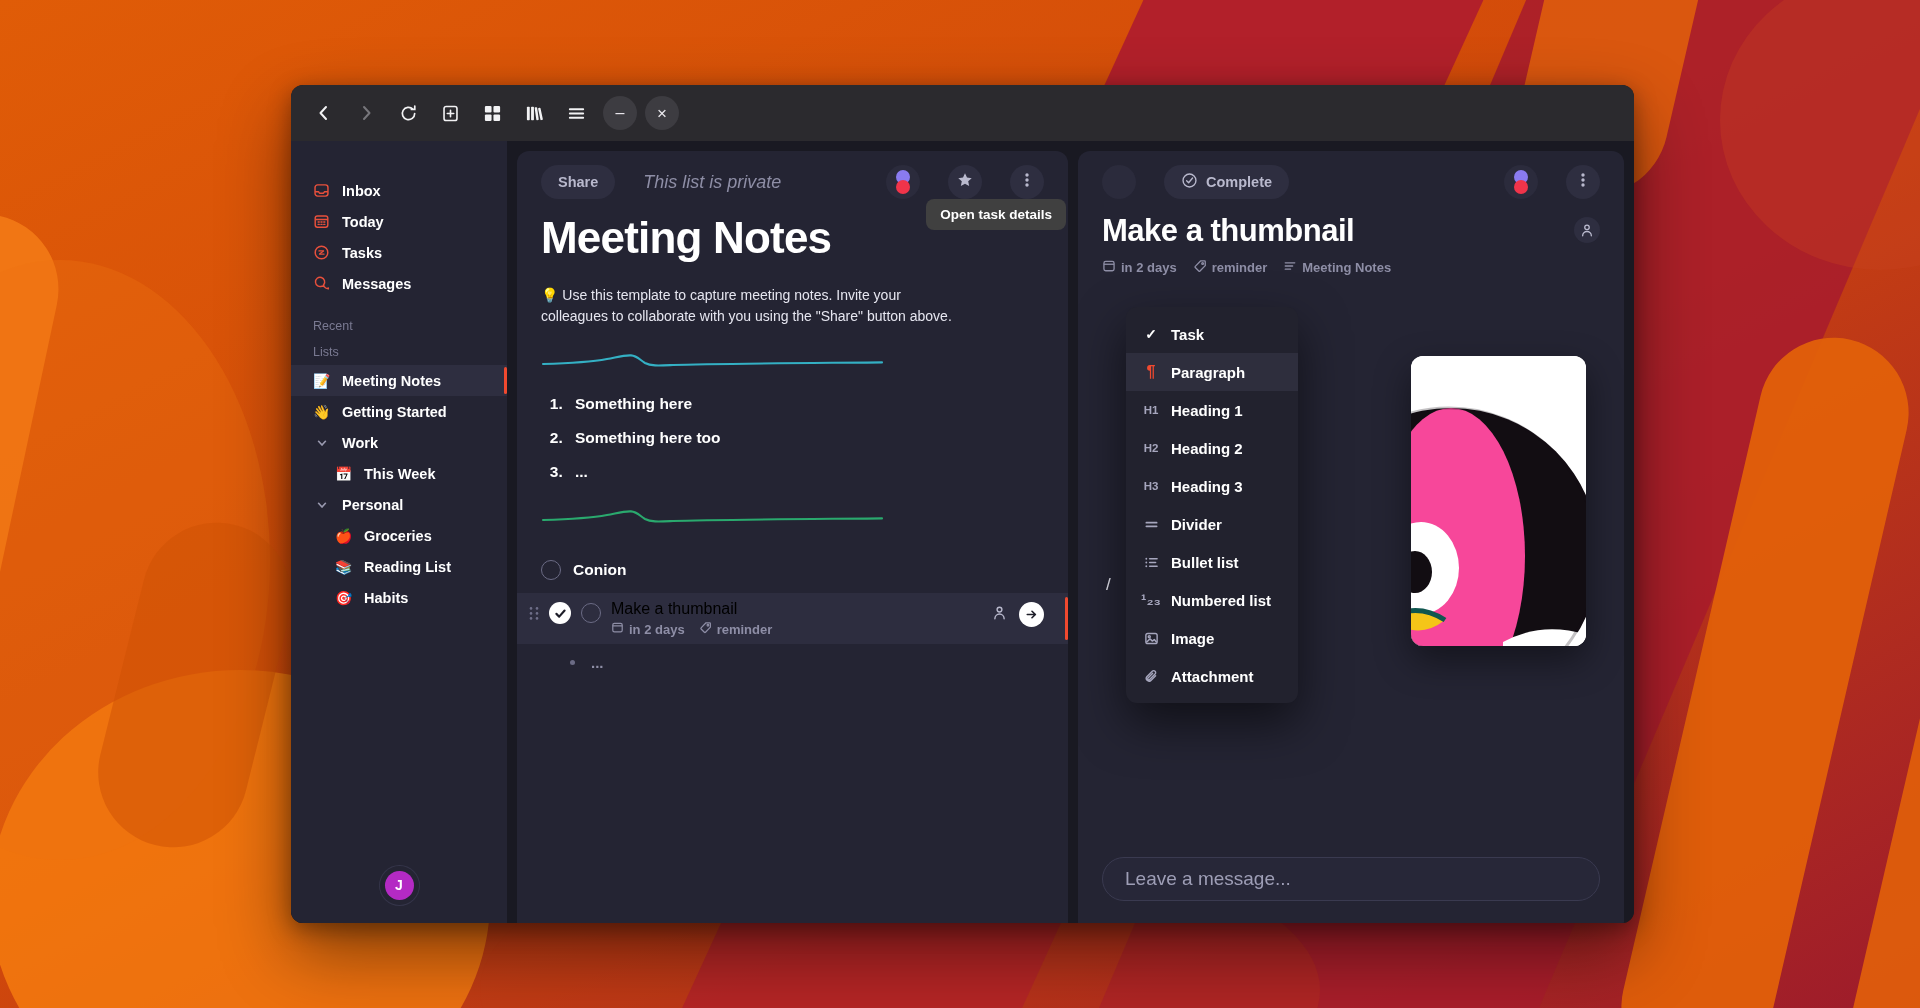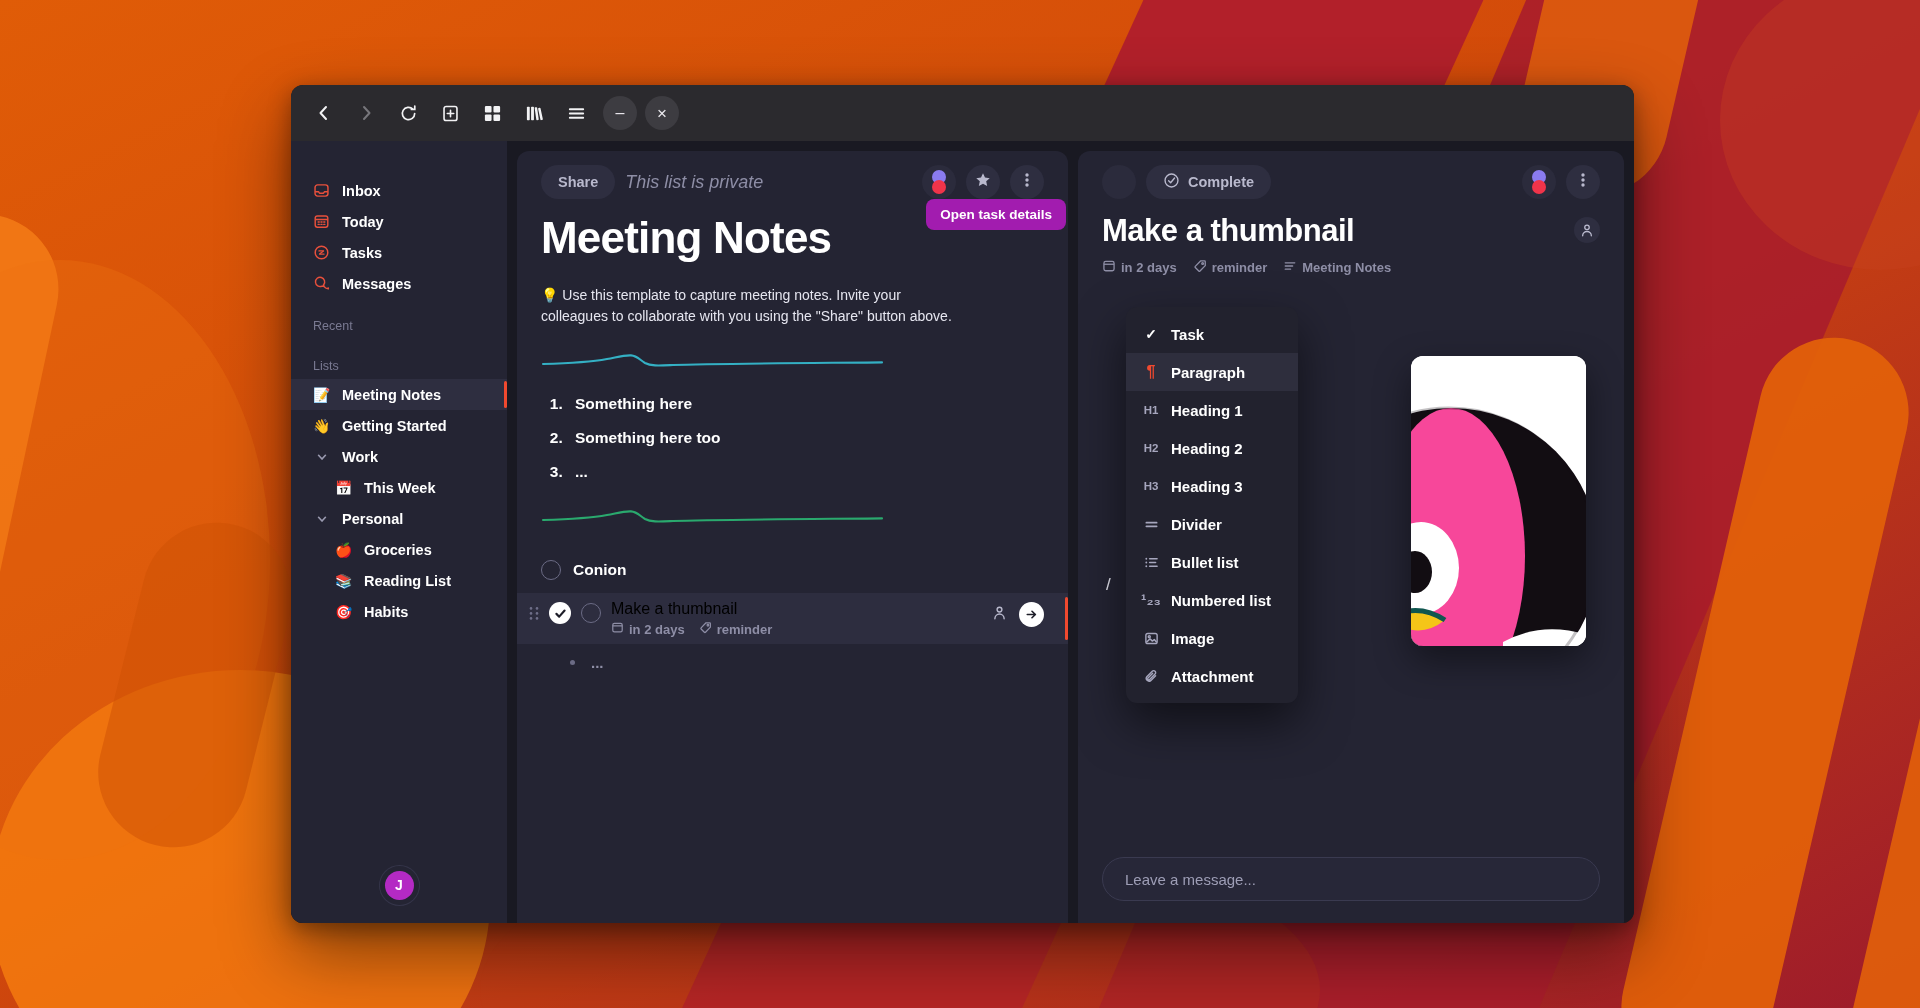--- a/index.html
+++ b/index.html
@@ -99,21 +99,21 @@
 
   
   #panes { flex: 1 1 auto; display: flex; gap: 10px; padding: 10px 10px 0 10px; min-width: 0; }
   .pane {
     background: #242433; border-radius: 12px 12px 0 0;
     position: relative; overflow: hidden;
   }
   #pane-list { flex: 0 0 551px; }
   #pane-task { flex: 1 1 auto; }
 
-  .pane-top { height: 62px; display: flex; align-items: center; padding: 0 24px; gap: 10px; }
+  .pane-top { height: 62px; display: flex; align-items: center; padding: 0 24px; gap: 28px; }
   .pill {
     height: 34px; padding: 0 17px; border-radius: 17px; background: #2e2e40;
     color: #b9b9cd; font-size: 14.5px; font-weight: 600;
     display: flex; align-items: center; gap: 8px; cursor: pointer;
   }
   .subtle { color: #8e8ea6; font-size: 18px; font-style: italic; }
   .spacer { flex: 1 1 auto; }
   .round-btn {
     width: 34px; height: 34px; border-radius: 50%; background: #2e2e40;
     display: flex; align-items: center; justify-content: center;
@@ -170,21 +170,21 @@
   }
   .task-meta { display: flex; align-items: center; gap: 14px; margin-top: 3px; }
   .meta-chip { display: flex; align-items: center; gap: 5px; color: #8e8ea6; font-size: 13px; font-weight: 600; }
   .row-actions { display: flex; align-items: center; gap: 12px; margin-left: auto; padding-top: 2px; }
   .arrow-btn {
     width: 25px; height: 25px; border-radius: 50%; background: #fff;
     display: flex; align-items: center; justify-content: center; cursor: pointer;
   }
   #tooltip {
     position: absolute; right: 2px; top: 48px;
-    background: #a21caf; color: #fff; font-size: 13.5px; font-weight: 600;
+    background: #404040; color: #fff; font-size: 13.5px; font-weight: 600;
     padding: 8px 14px; border-radius: 8px; white-space: nowrap; z-index: 40;
   }
   .dots-row { display: flex; align-items: center; gap: 16px; padding: 10px 24px 0 24px; }
   .dots-row .bdot { width: 5px; height: 5px; border-radius: 50%; background: #6b6b85; margin-left: 5px; }
   .dots-row .el { color: #8e8ea6; font-size: 15px; font-weight: 700; }
 
   
   #task-head { padding: 0 24px; position: relative; }
   #task-head h1 { font-size: 31px; color: #fff; font-weight: 800; letter-spacing: -.5px; }
   #task-head .meta { display: flex; align-items: center; gap: 16px; margin-top: 10px; }
@@ -199,21 +199,21 @@
     box-shadow: 0 14px 36px rgba(0,0,0,.45);
   }
   #slash {
     position: absolute; left: 28px; top: 424px;
     color: #e8e8f2; font-size: 17px; font-weight: 500;
   }
   #msgbar { position: absolute; left: 24px; right: 24px; bottom: 22px; }
   #msginput {
     width: 100%; height: 44px; border-radius: 22px;
     background: #272738; border: 1px solid #3a3a50;
-    color: #0ea5e9; font-size: 15px; font-weight: 500;
+    color: #0ea5e9; font-size: 19px; font-weight: 500;
     padding: 0 22px; font-family: "Liberation Sans", sans-serif; outline: none;
   }
   #msginput::placeholder { color: #9e9eb6; }
 
   
   #dropdown {
     position: absolute; left: 48px; top: 156px; width: 172px;
     background: #22222e; border-radius: 11px; padding: 8px 0;
     box-shadow: 0 20px 48px rgba(0,0,0,.55); z-index: 60;
   }
@@ -355,21 +355,21 @@
             <svg width="17" height="17" viewBox="0 0 20 20" fill="none" stroke="#e8503c" stroke-width="1.7">
               <path d="M12.6 11.4a5.4 5.4 0 1 0-2 1.6l2.6.7-.8-2.3Z" stroke-linejoin="round"></path>
               <path d="M13.4 13.6a4.6 4.6 0 0 0 2.6 2.1l2.2.5-.7-1.9" stroke-linejoin="round" stroke-width="1.5"></path>
               </svg>
           </span>
           <span>Messages</span>
         </div>
 
         <div class="sec-label" style="margin-top:14px">Recent</div>
 
-        <div class="sec-label" style="margin-top:14px">Lists</div>
+        <div class="sec-label" style="">Lists</div>
 
         <div class="nav-item active">
           <span class="nav-emoji">📝</span>
           <span>Meeting Notes</span>
         </div>
 
         <div class="nav-item">
           <span class="nav-emoji">👋</span>
           <span>Getting Started</span>
         </div>

